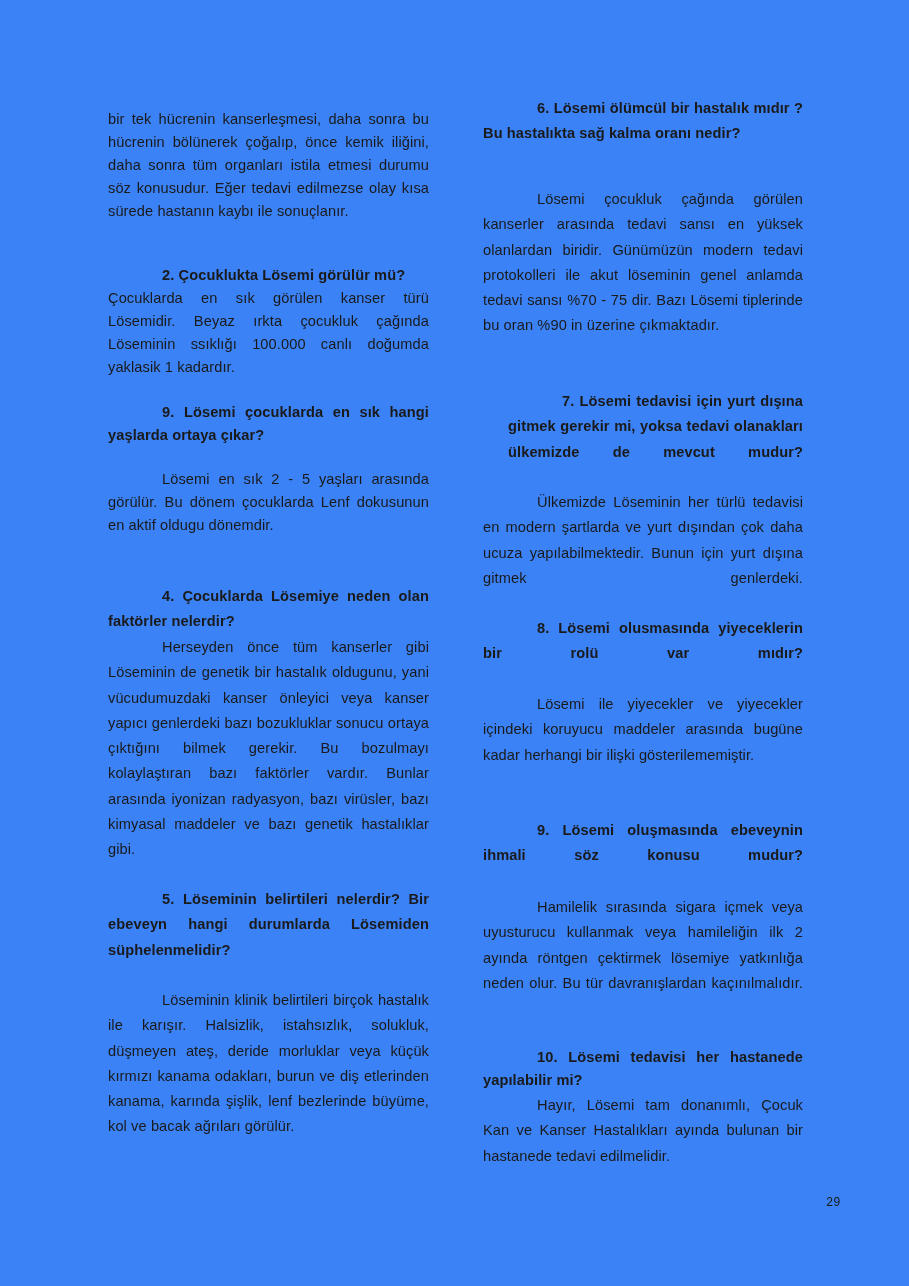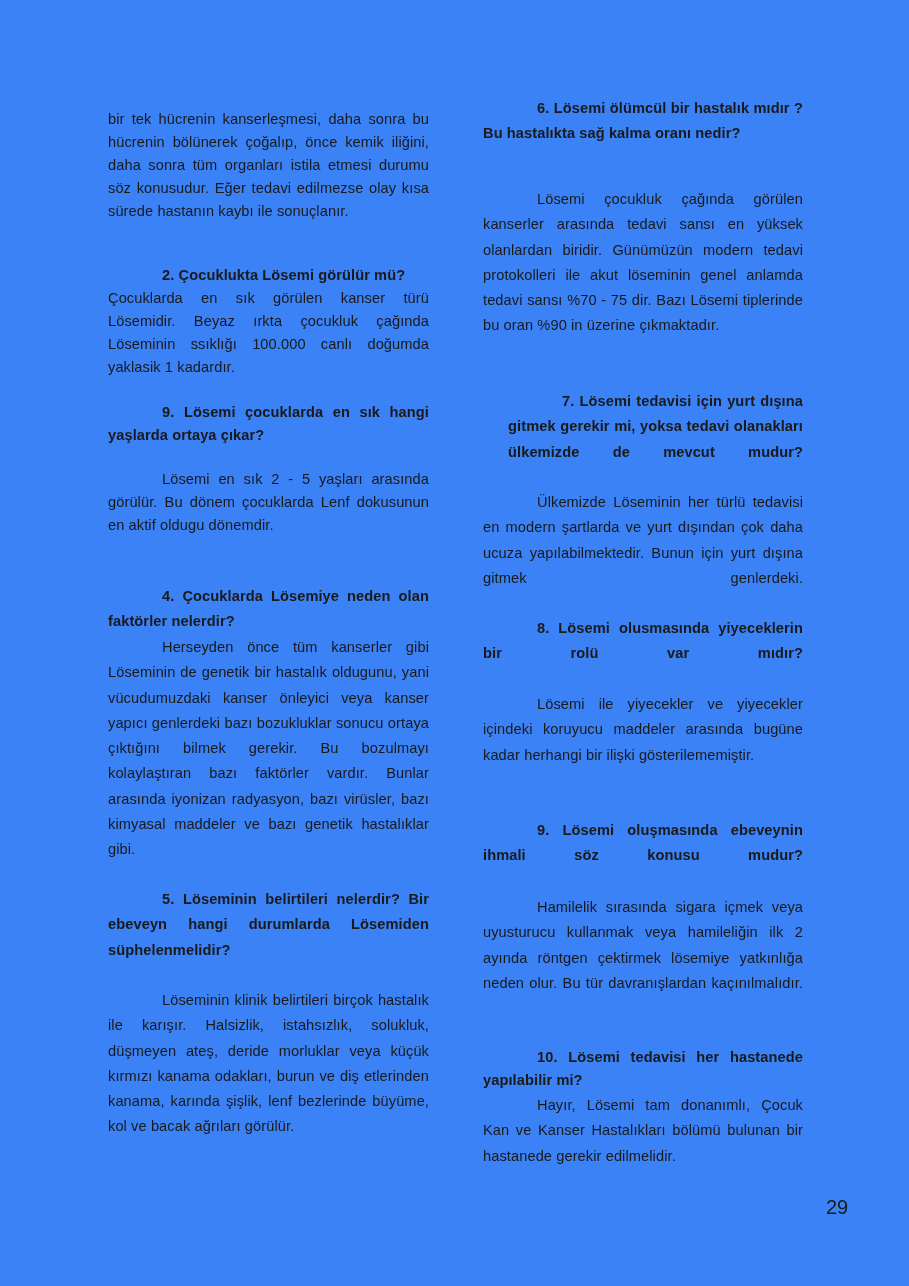--- a/index.html
+++ b/index.html
@@ -18,21 +18,21 @@
     letter-spacing: 0.1px;
     margin: 0;
   }
   .lh23 { line-height: 23px; }
   .lh25 { line-height: 25.3px; }
   .q { font-weight: bold; }
   .indent { text-indent: 54px; }
   .justify-last { text-align-last: justify; }
   .page-number {
     position: absolute; left: 826px; top: 1196px;
-    font-family: Liberation Sans, sans-serif; font-size: 20px; color: #1a1a1a;
+    font-family: Liberation Mono, monospace; font-size: 12px; color: #1a1a1a;
   }
 </style>
 </head>
 <body>
 
 <div class="page">
 
   <div class="col col-left">
 
     <p class="blk lh23" style="top:108px;">bir tek hücrenin kanserleşmesi, daha sonra bu hücrenin bölünerek çoğalıp, önce kemik iliğini, daha sonra tüm organları istila etmesi durumu söz konusudur. Eğer tedavi edilmezse olay kısa sürede hastanın kaybı ile sonuçlanır.</p>
@@ -58,17 +58,17 @@
     <p class="blk lh25 q indent justify-last" style="top:389px;margin-left:25px;">7. Lösemi tedavisi için yurt dışına gitmek gerekir mi, yoksa tedavi olanakları ülkemizde de mevcut mudur?</p>
     <p class="blk lh25 indent justify-last" style="top:490px;">Ülkemizde Löseminin her türlü tedavisi en modern şartlarda ve yurt dışından çok daha ucuza yapılabilmektedir. Bunun için yurt dışına gitmek genlerdeki.</p>
 
     <p class="blk lh25 q indent justify-last" style="top:616px;">8. Lösemi olusmasında yiyeceklerin bir rolü var mıdır?</p>
     <p class="blk lh25 indent" style="top:692px;">Lösemi ile yiyecekler ve yiyecekler içindeki koruyucu maddeler arasında bugüne kadar herhangi bir ilişki gösterilememiştir.</p>
 
     <p class="blk lh25 q indent justify-last" style="top:818px;">9. Lösemi oluşmasında ebeveynin ihmali söz konusu mudur?</p>
     <p class="blk lh25 indent justify-last" style="top:895px;">Hamilelik sırasında sigara içmek veya uyusturucu kullanmak veya hamileliğin ilk 2 ayında röntgen çektirmek lösemiye yatkınlığa neden olur. Bu tür davranışlardan kaçınılmalıdır.</p>
 
     <p class="blk lh23 q indent" style="top:1046px;">10. Lösemi tedavisi her hastanede yapılabilir mi?</p>
-    <p class="blk lh25 indent" style="top:1093px;">Hayır, Lösemi tam donanımlı, Çocuk Kan ve Kanser Hastalıkları bölümü bulunan bir hastanede gerekir edilmelidir.</p>
+    <p class="blk lh25 indent" style="top:1093px;">Hayır, Lösemi tam donanımlı, Çocuk Kan ve Kanser Hastalıkları ayında bulunan bir hastanede tedavi edilmelidir.</p>
   </div>
 
   <div class="page-number">29</div>
 </div>
 
 </body></html>

